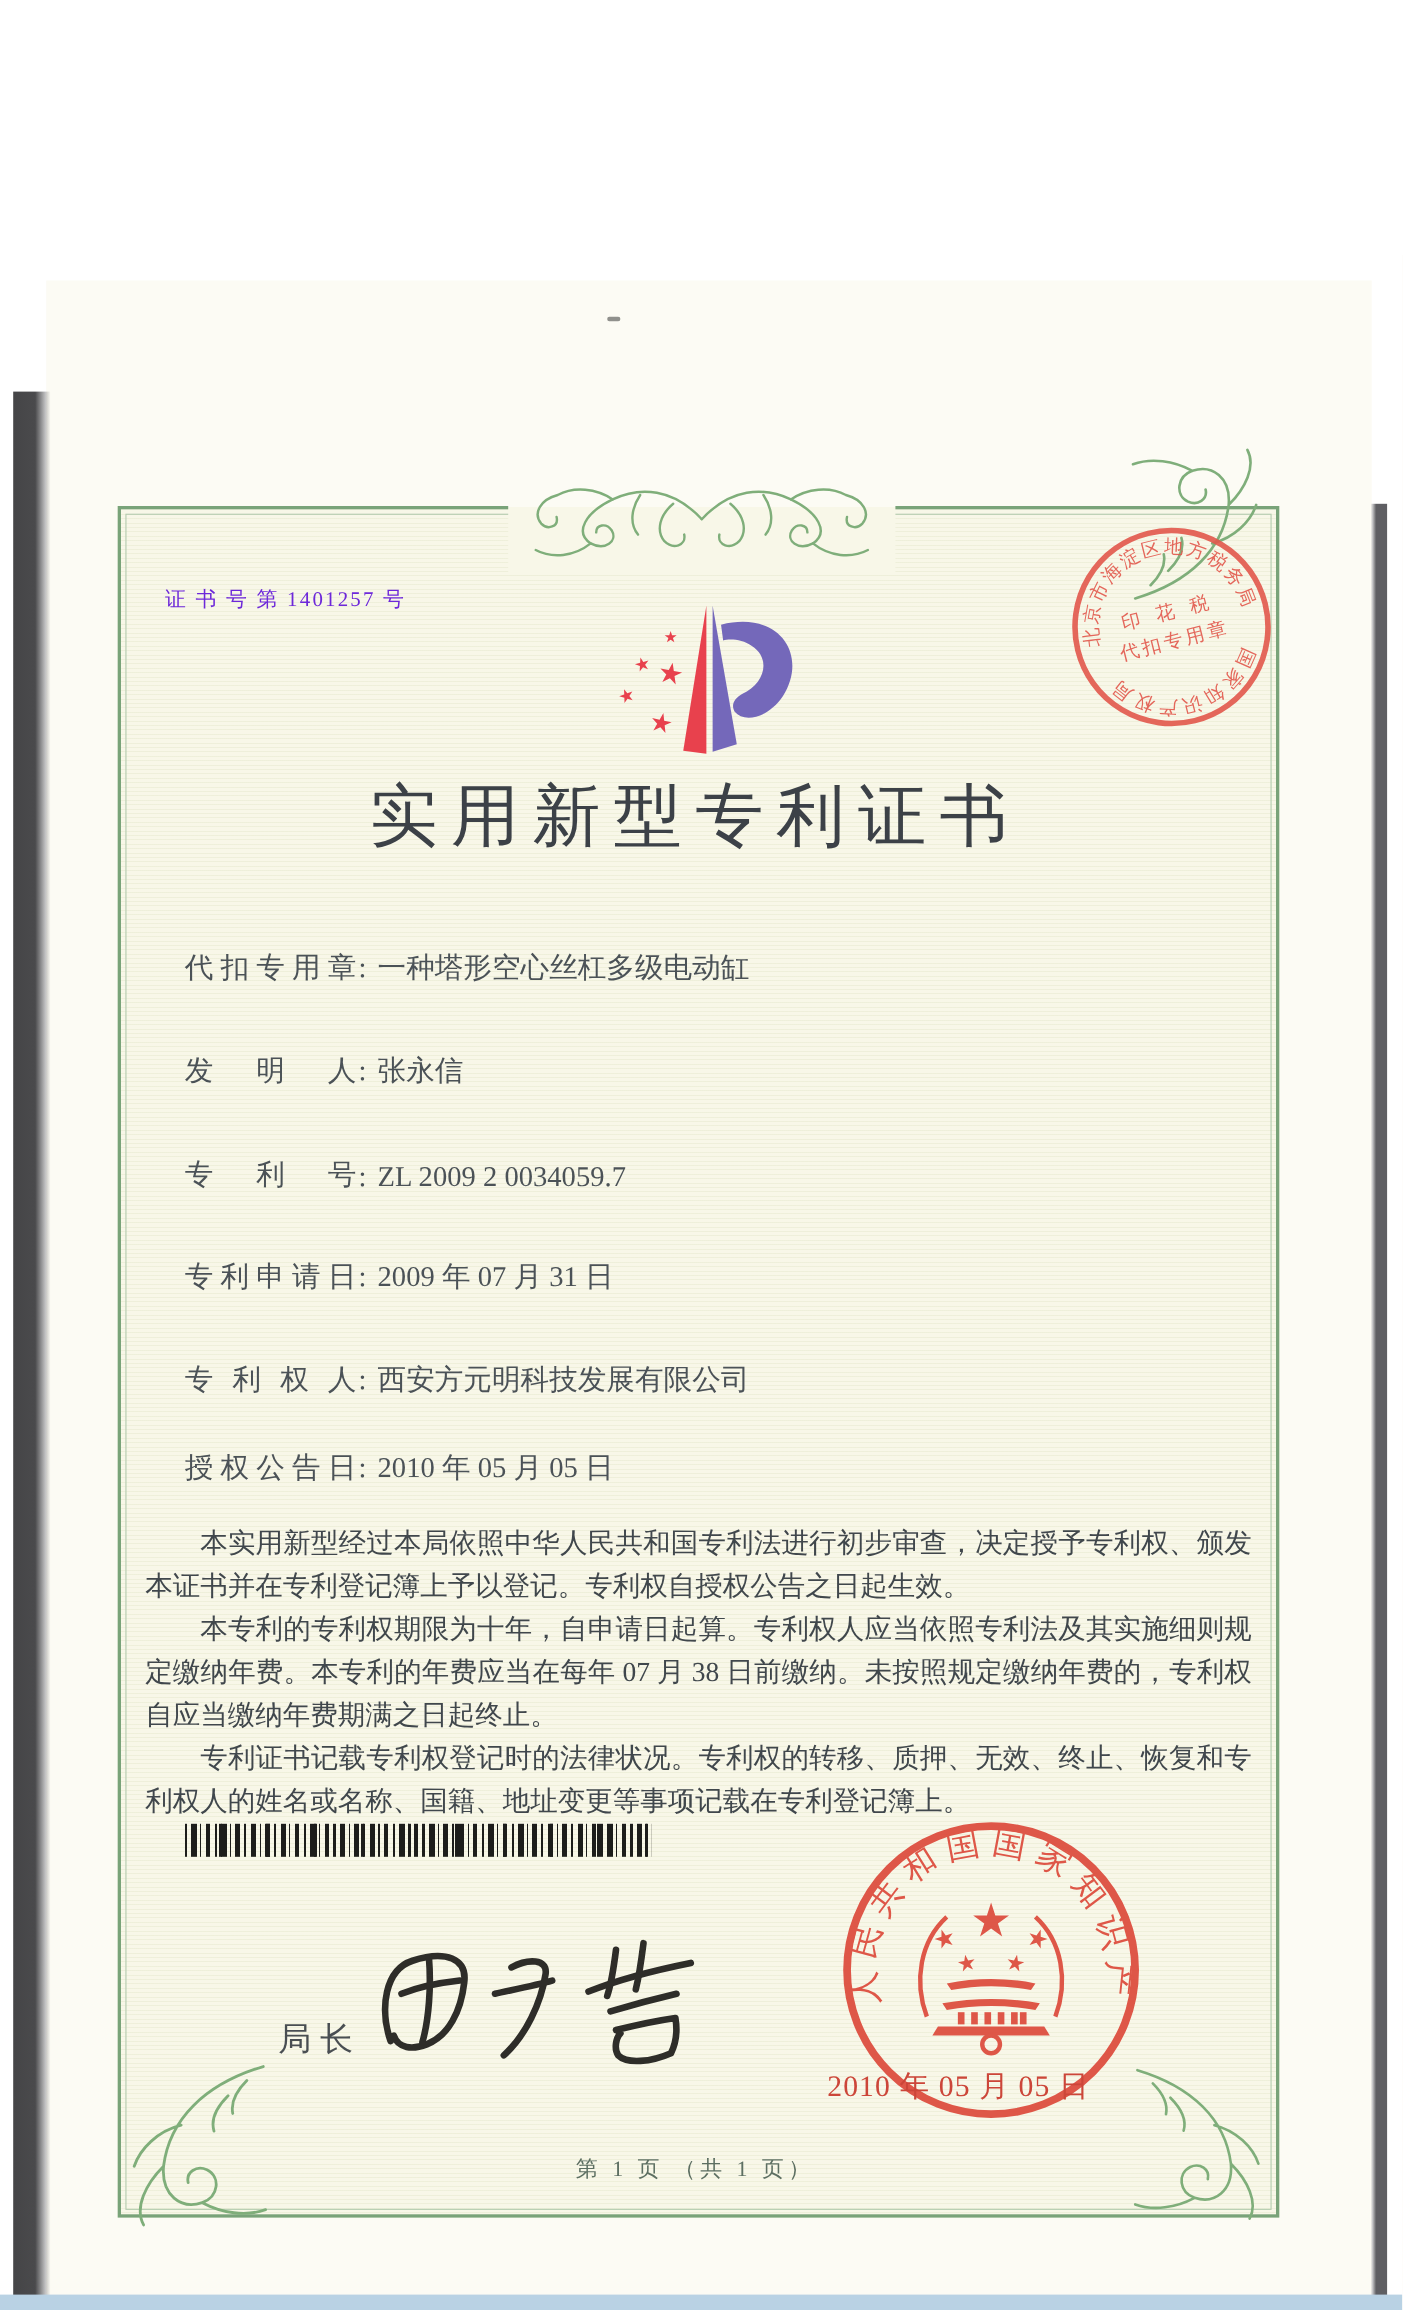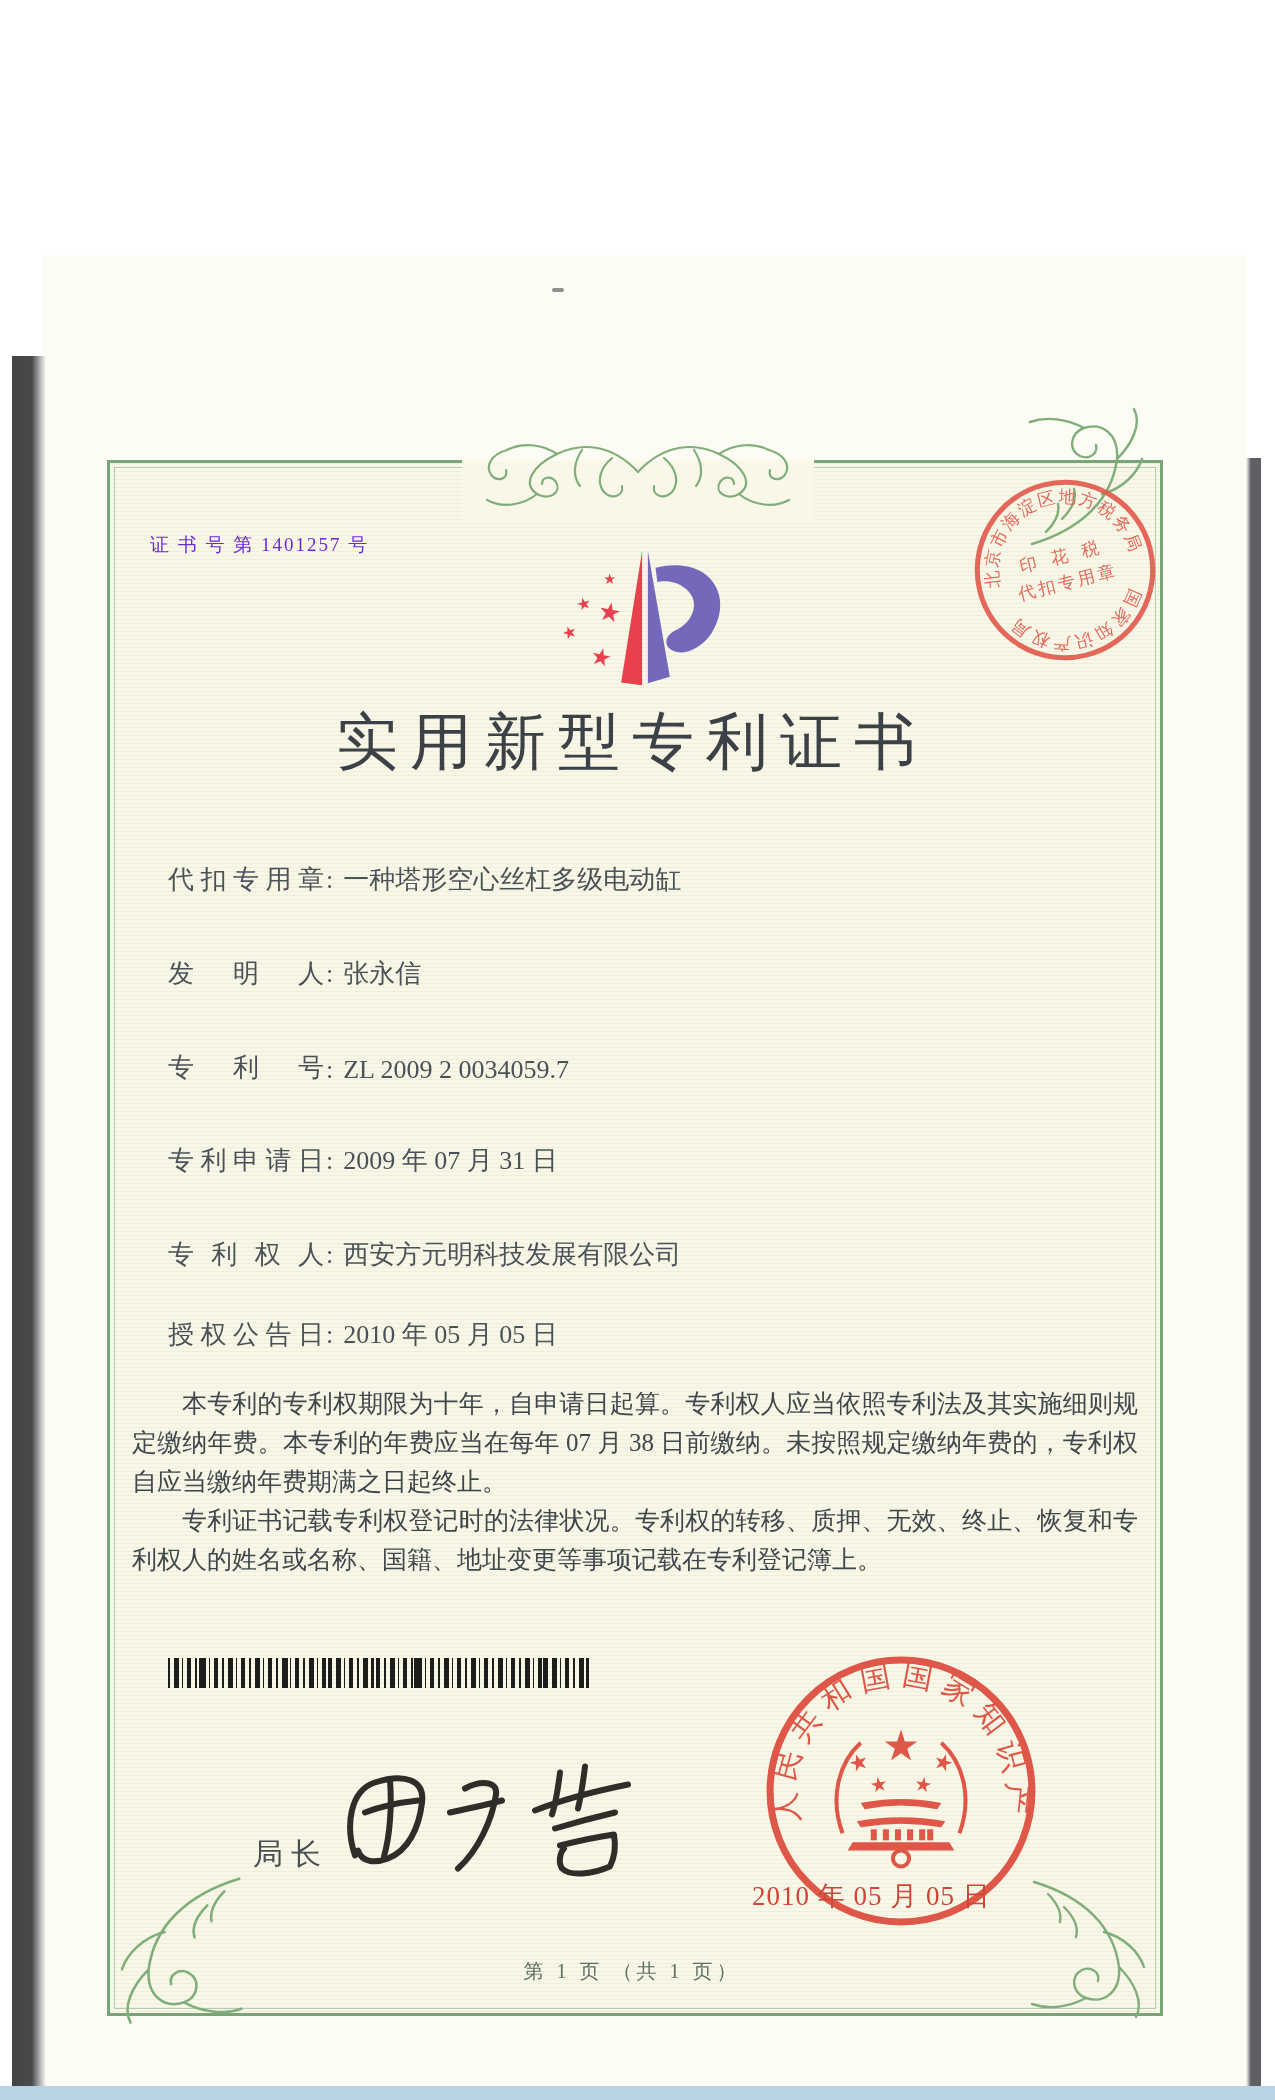--- a/index.html
+++ b/index.html
@@ -120,20 +120,21 @@
     <span class="field-label">专利申请日</span><span class="field-sep">:</span><span>2009 年 07 月 31 日</span>
   </div>
   <div class="field-row" style="top:1237px">
     <span class="field-label">专利权人</span><span class="field-sep">:</span><span>西安方元明科技发展有限公司</span>
   </div>
   <div class="field-row" style="top:1317px">
     <span class="field-label">授权公告日</span><span class="field-sep">:</span><span>2010 年 05 月 05 日</span>
   </div>
 
   <div class="content paras">
+    <p>本实用新型经过本局依照中华人民共和国专利法进行初步审查，决定授予专利权、颁发本证书并在专利登记簿上予以登记。专利权自授权公告之日起生效。</p>
     <p>本专利的专利权期限为十年，自申请日起算。专利权人应当依照专利法及其实施细则规定缴纳年费。本专利的年费应当在每年 07 月 38 日前缴纳。未按照规定缴纳年费的，专利权自应当缴纳年费期满之日起终止。</p>
     <p>专利证书记载专利权登记时的法律状况。专利权的转移、质押、无效、终止、恢复和专利权人的姓名或名称、国籍、地址变更等事项记载在专利登记簿上。</p>
   </div>
 
   <div class="content barcode"></div>
 
   <div class="content director">局长</div>
   <svg class="content signature" width="320" height="165" viewBox="0 0 320 160" aria-label="田力普">
     <g fill="none" stroke="#2e2d29" stroke-width="6" stroke-linecap="round" stroke-linejoin="round">
       <path d="M25,105 C15,75 20,40 45,32 C75,22 95,30 92,52 C89,78 78,100 58,108 C45,113 32,112 28,100"></path>

